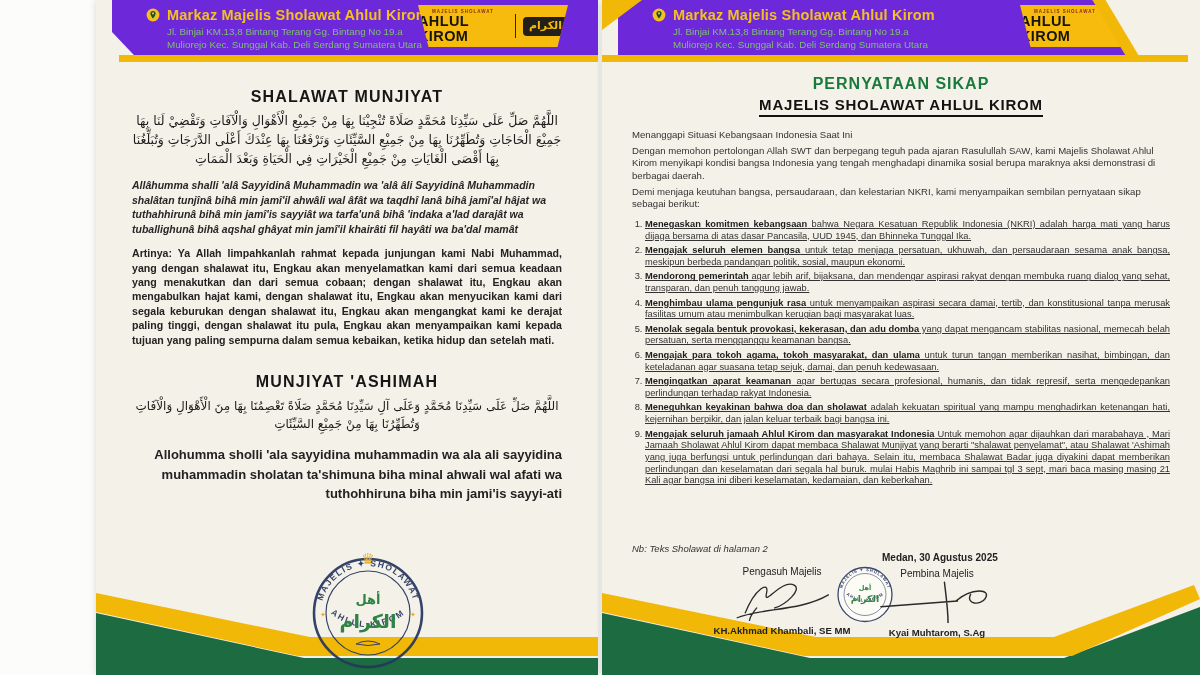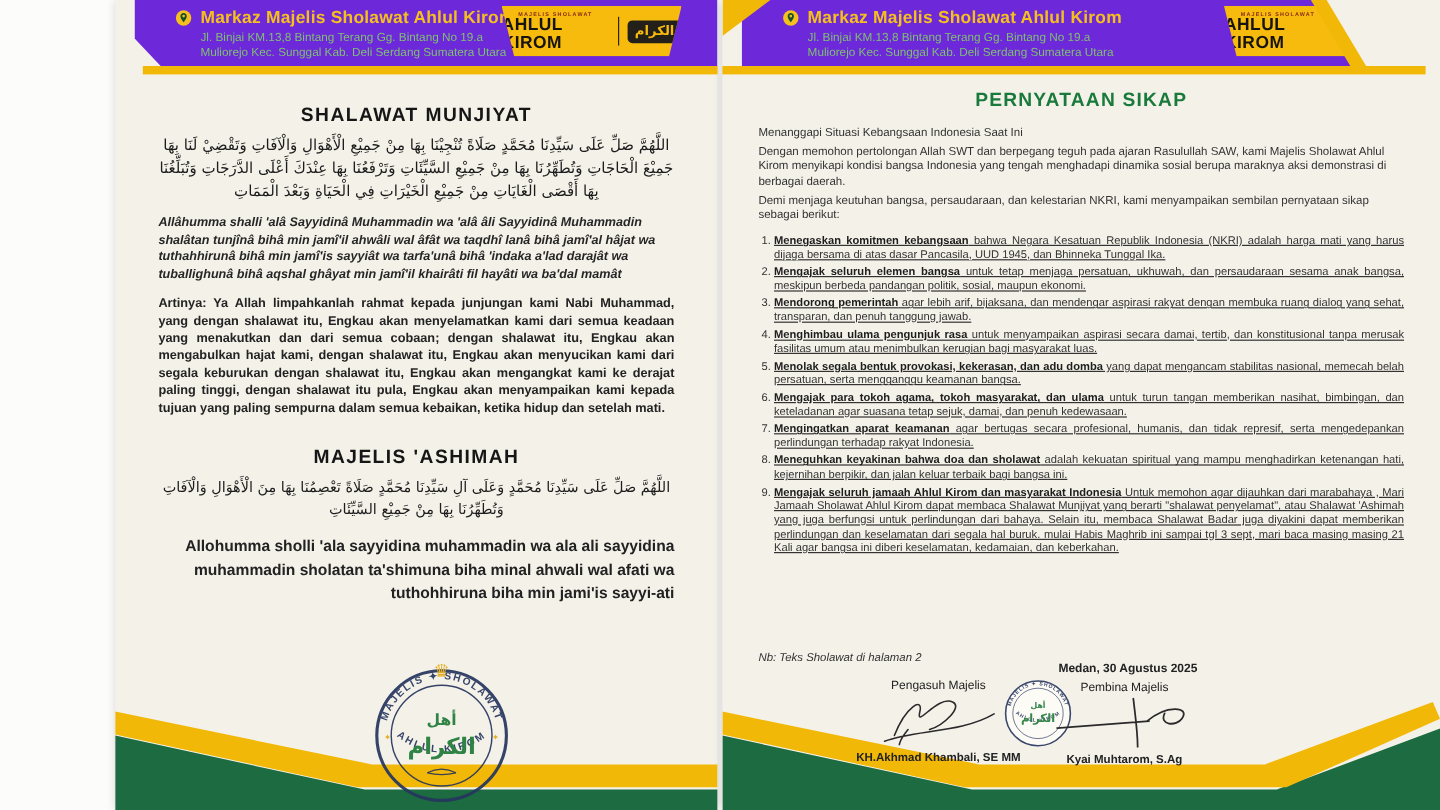--- a/index.html
+++ b/index.html
@@ -103,21 +103,21 @@
       </div>
       <div class="header-yellow-bar"></div>
     </div>
 
     <div class="lp-content">
       <div class="sh-title">SHALAWAT MUNJIYAT</div>
       <p class="arabic" dir="rtl">اللَّهُمَّ صَلِّ عَلَى سَيِّدِنَا مُحَمَّدٍ صَلَاةً تُنْجِيْنَا بِهَا مِنْ جَمِيْعِ الْأَهْوَالِ وَالْآفَاتِ وَتَقْضِيْ لَنَا بِهَا جَمِيْعَ الْحَاجَاتِ وَتُطَهِّرُنَا بِهَا مِنْ جَمِيْعِ السَّيِّئَاتِ وَتَرْفَعُنَا بِهَا عِنْدَكَ أَعْلَى الدَّرَجَاتِ وَتُبَلِّغُنَا بِهَا أَقْصَى الْغَايَاتِ مِنْ جَمِيْعِ الْخَيْرَاتِ فِي الْحَيَاةِ وَبَعْدَ الْمَمَاتِ</p>
       <p class="latin">Allâhumma shalli 'alâ Sayyidinâ Muhammadin wa 'alâ âli Sayyidinâ Muhammadin shalâtan tunjînâ bihâ min jamî'il ahwâli wal âfât wa taqdhî lanâ bihâ jamî'al hâjat wa tuthahhirunâ bihâ min jamî'is sayyiât wa tarfa'unâ bihâ 'indaka a'lad darajât wa tuballighunâ bihâ aqshal ghâyat min jamî'il khairâti fil hayâti wa ba'dal mamât</p>
       <p class="trans">Artinya: Ya Allah limpahkanlah rahmat kepada junjungan kami Nabi Muhammad, yang dengan shalawat itu, Engkau akan menyelamatkan kami dari semua keadaan yang menakutkan dan dari semua cobaan; dengan shalawat itu, Engkau akan mengabulkan hajat kami, dengan shalawat itu, Engkau akan menyucikan kami dari segala keburukan dengan shalawat itu, Engkau akan mengangkat kami ke derajat paling tinggi, dengan shalawat itu pula, Engkau akan menyampaikan kami kepada tujuan yang paling sempurna dalam semua kebaikan, ketika hidup dan setelah mati.</p>
 
-      <div class="sh-title">MAJELIS 'ASHIMAH</div>
+      <div class="sh-title">MUNJIYAT 'ASHIMAH</div>
       <p class="arabic" dir="rtl" style="font-size:12px;">اللَّهُمَّ صَلِّ عَلَى سَيِّدِنَا مُحَمَّدٍ وَعَلَى آلِ سَيِّدِنَا مُحَمَّدٍ صَلَاةً تَعْصِمُنَا بِهَا مِنَ الْأَهْوَالِ وَالْآفَاتِ وَتُطَهِّرُنَا بِهَا مِنْ جَمِيْعِ السَّيِّئَاتِ</p>
       <p class="latin latin-big">Allohumma sholli 'ala sayyidina muhammadin wa ala ali sayyidina muhammadin sholatan ta'shimuna biha minal ahwali wal afati wa tuthohhiruna biha min jami'is sayyi-ati</p>
     </div>
 
     <div class="stamp-wrap">
       <svg viewBox="0 0 124 124" width="124" height="124">
         <circle cx="62" cy="65" r="54" fill="#fffdf8" class="navy" style="stroke-width:2.6" stroke="#26355f"></circle>
         <circle cx="62" cy="65" r="42" fill="none" stroke="#26355f" style="stroke-width:1.2"></circle>
         <path id="arcTopL" d="M 15,65 A 47,47 0 0 1 109,65" fill="none"></path>
         <path id="arcBotL" d="M 19,60 A 58,58 0 0 0 105,60" fill="none"></path>
@@ -168,20 +168,21 @@
           <div class="badge-arabic">الكرام</div>
         </div>
       </div>
       <div class="diag-sliver"></div>
       <div class="corner-wedge"></div>
       <div class="header-yellow-bar"></div>
     </div>
 
     <div class="rp-content">
       <div class="rp-title1">PERNYATAAN SIKAP</div>
+      <div class="rp-title2-row"><span class="rp-title2">MAJELIS SHOLAWAT AHLUL KIROM</span></div>
 
       <div class="rp-intro">
         <p>Menanggapi Situasi Kebangsaan Indonesia Saat Ini</p>
         <p>Dengan memohon pertolongan Allah SWT dan berpegang teguh pada ajaran Rasulullah SAW, kami Majelis Sholawat Ahlul Kirom menyikapi kondisi bangsa Indonesia yang tengah menghadapi dinamika sosial berupa maraknya aksi demonstrasi di berbagai daerah.</p>
         <p>Demi menjaga keutuhan bangsa, persaudaraan, dan kelestarian NKRI, kami menyampaikan sembilan pernyataan sikap sebagai berikut:</p>
       </div>
 
       <ol class="statements">
         <li><b>Menegaskan komitmen kebangsaan</b><span> bahwa Negara Kesatuan Republik Indonesia (NKRI) adalah harga mati yang harus dijaga bersama di atas dasar Pancasila, UUD 1945, dan Bhinneka Tunggal Ika.</span></li>
         <li><b>Mengajak seluruh elemen bangsa</b><span> untuk tetap menjaga persatuan, ukhuwah, dan persaudaraan sesama anak bangsa, meskipun berbeda pandangan politik, sosial, maupun ekonomi.</span></li>

